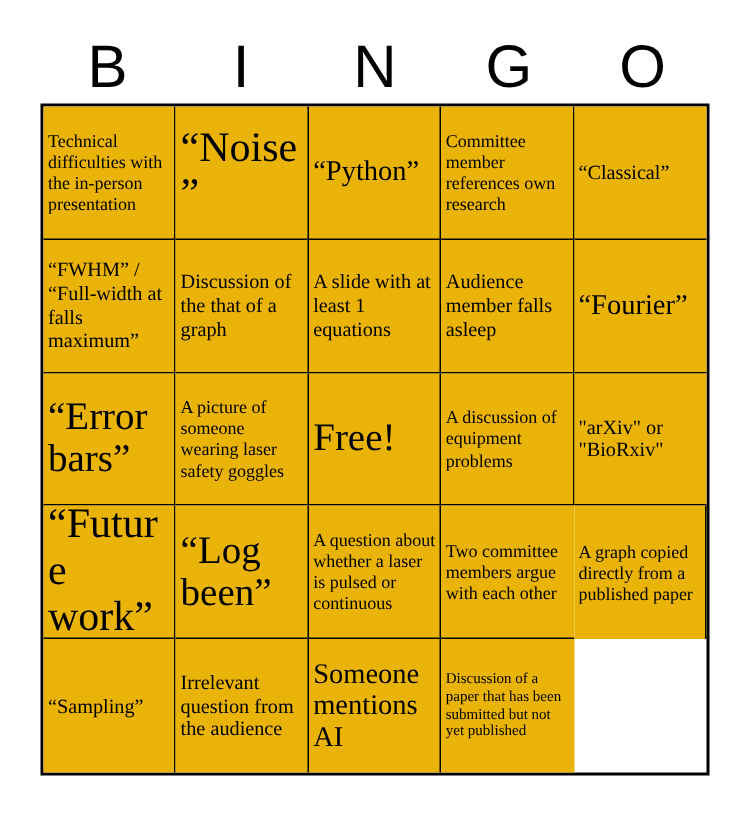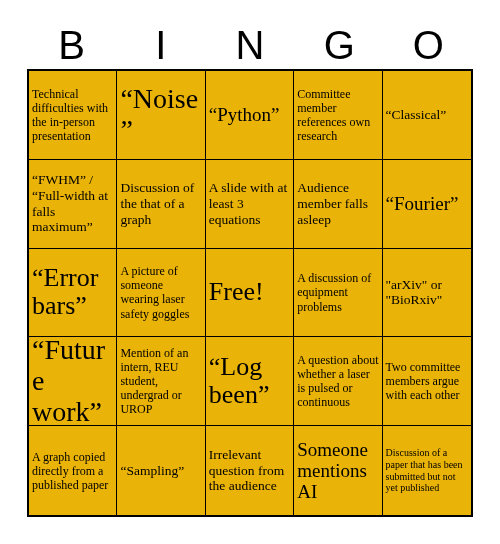--- a/index.html
+++ b/index.html
@@ -121,21 +121,21 @@
       <div class="bingo-cell col-last">
         <span class="cell-text fs-md">“Classical”</span>
       </div>
       <div class="bingo-cell">
         <span class="cell-text fs-md">“FWHM” / “Full-width at falls maximum”</span>
       </div>
       <div class="bingo-cell">
         <span class="cell-text fs-md">Discussion of the that of a graph</span>
       </div>
       <div class="bingo-cell">
-        <span class="cell-text fs-md">A slide with at least 3 equations</span>
+        <span class="cell-text fs-md">A slide with at least 1 equations</span>
       </div>
       <div class="bingo-cell">
         <span class="cell-text fs-md">Audience member falls asleep</span>
       </div>
       <div class="bingo-cell col-last">
         <span class="cell-text fs-lg">“Fourier”</span>
       </div>
       <div class="bingo-cell">
         <span class="cell-text fs-xxl">“Error bars”</span>
       </div>
@@ -146,23 +146,20 @@
         <span class="cell-text fs-xxl">Free!</span>
       </div>
       <div class="bingo-cell">
         <span class="cell-text fs-sm">A discussion of equipment problems</span>
       </div>
       <div class="bingo-cell col-last">
         <span class="cell-text fs-md">"arXiv" or "BioRxiv"</span>
       </div>
       <div class="bingo-cell">
         <span class="cell-text fs-xl">“Future work”</span>
-      </div>
-      <div class="bingo-cell">
-        <span class="cell-text fs-sm">Mention of an intern, REU student, undergrad or UROP</span>
       </div>
       <div class="bingo-cell">
         <span class="cell-text fs-xxl">“Log been”</span>
       </div>
       <div class="bingo-cell">
         <span class="cell-text fs-sm">A question about whether a laser is pulsed or continuous</span>
       </div>
       <div class="bingo-cell col-last">
         <span class="cell-text fs-sm">Two committee members argue with each other</span>
       </div>

